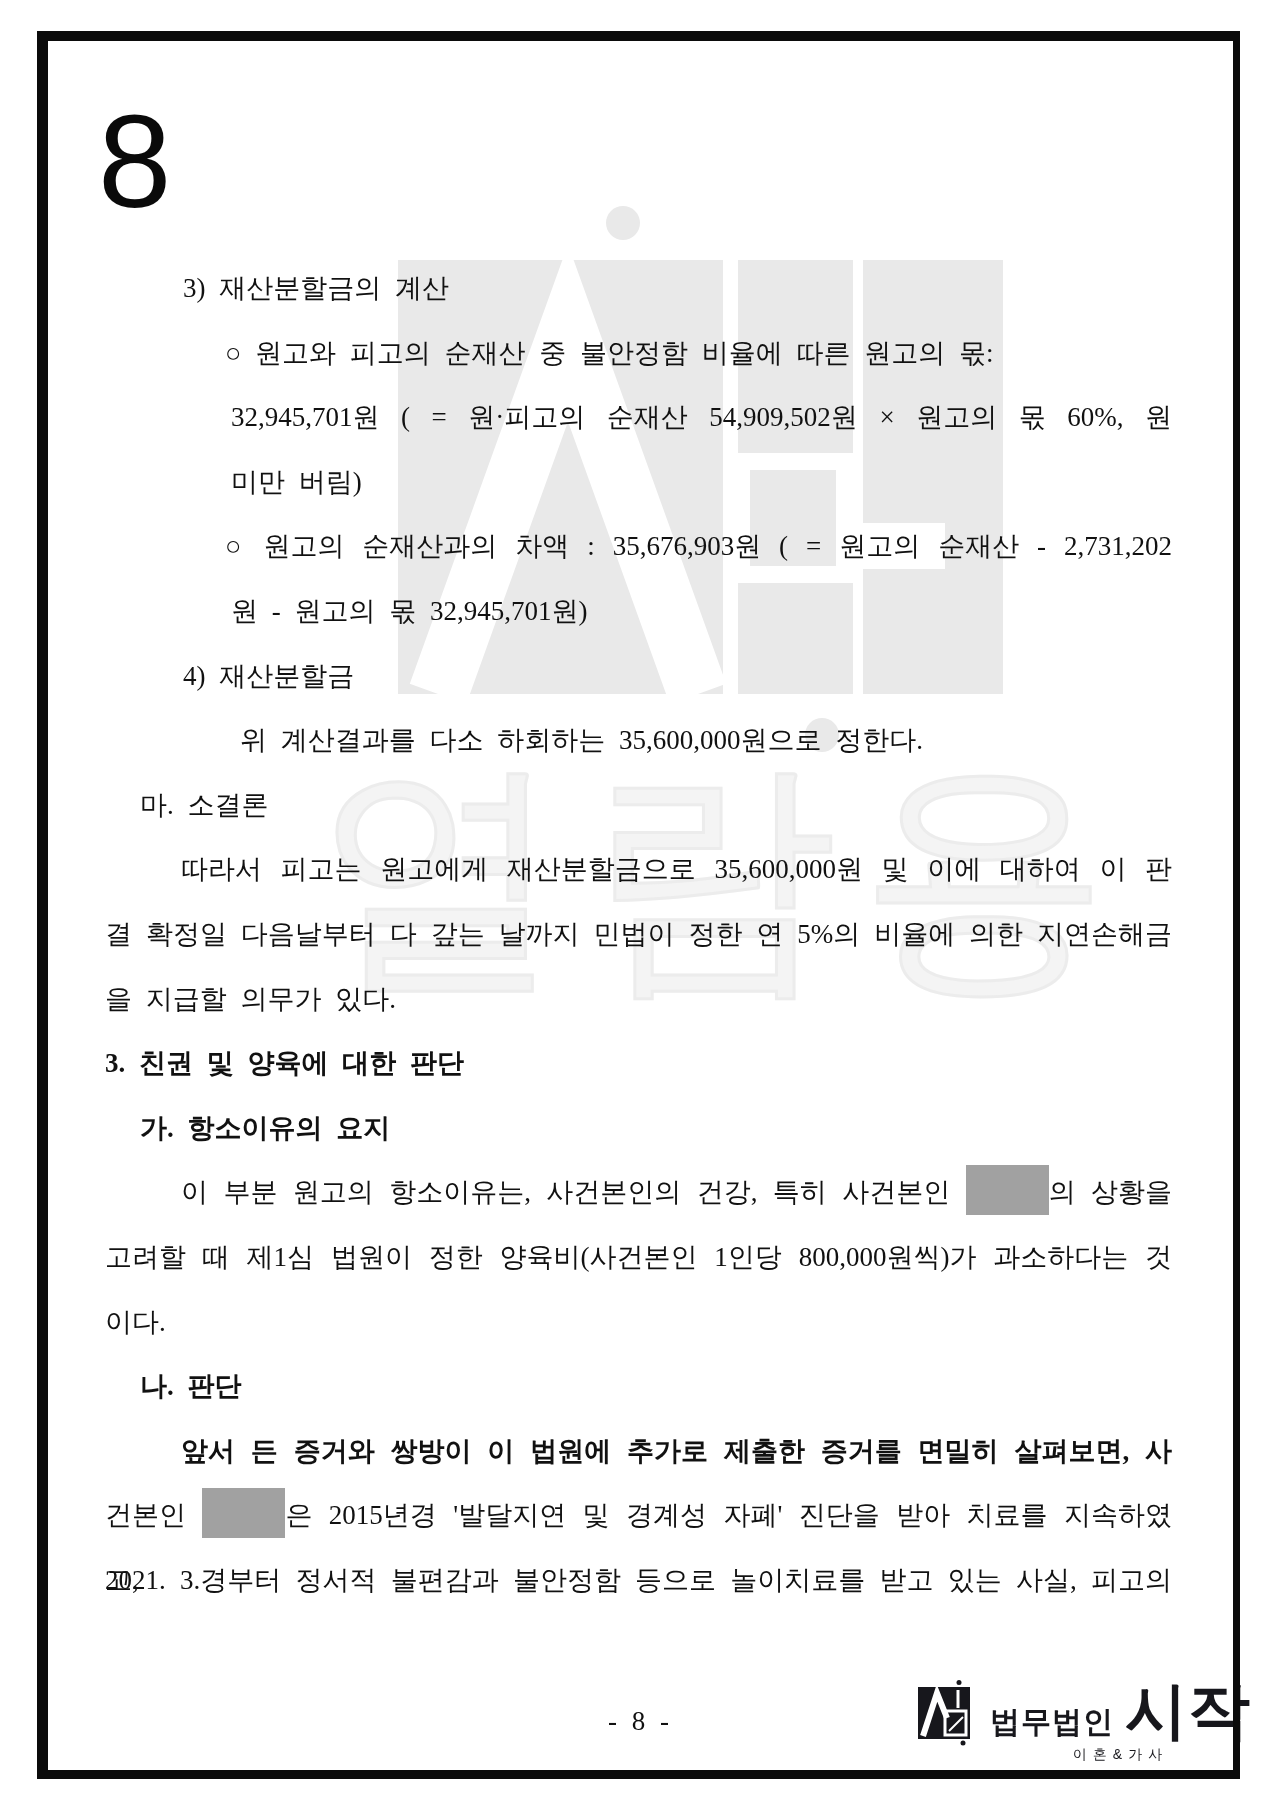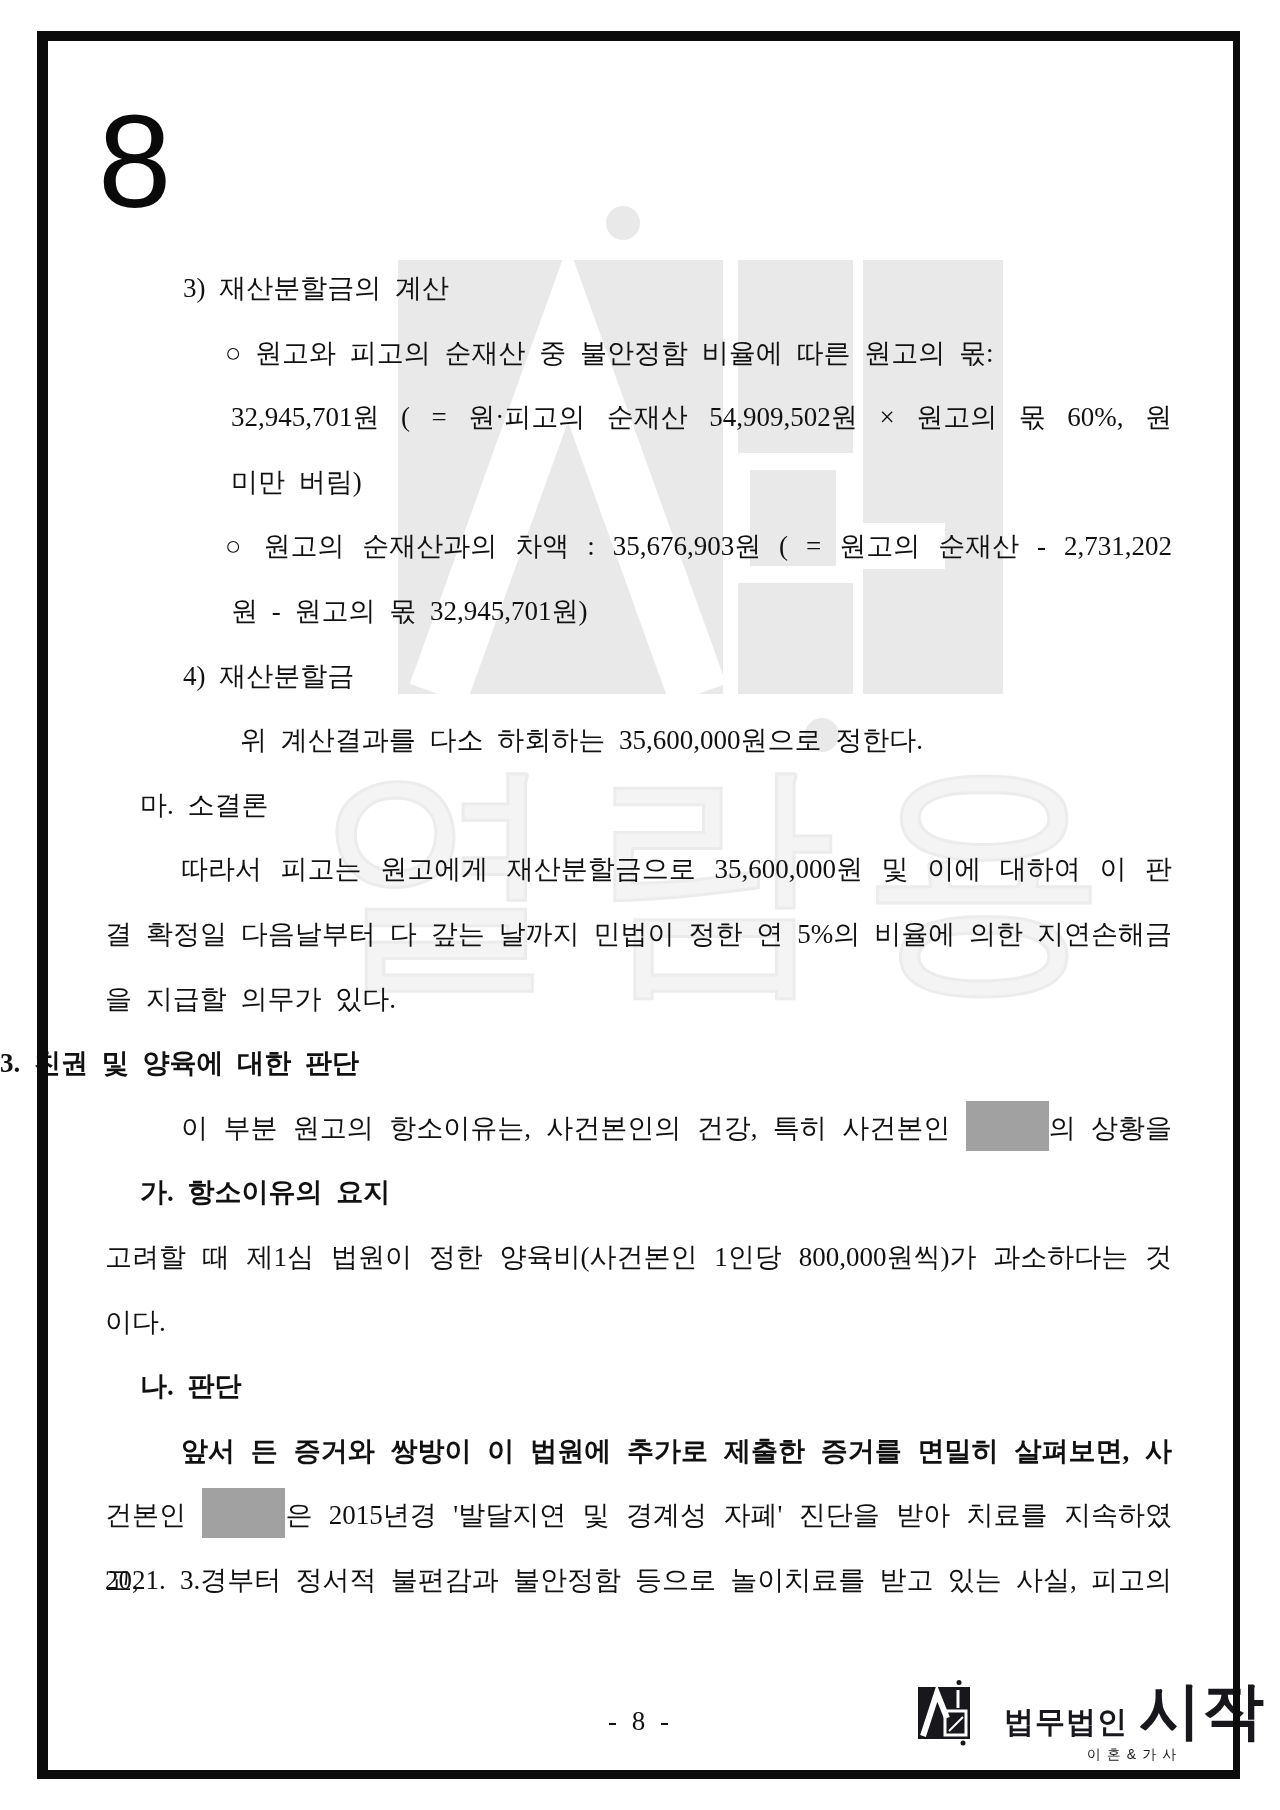--- a/index.html
+++ b/index.html
@@ -38,21 +38,21 @@
   .line.bold{font-weight:700;}
   .redact{
     display:inline-block;width:83px;height:50px;vertical-align:-14px;
     background:#a1a1a1;
   }
   
   .page-number{
     position:absolute;left:48px;top:1706px;width:1185px;text-align:center;
     font-size:27px;letter-spacing:4px;z-index:2;
   }
-  .firm{position:absolute;left:918px;top:1680px;display:flex;gap:28px;align-items:flex-start;z-index:2;
+  .firm{position:absolute;left:918px;top:1680px;display:flex;gap:14px;align-items:flex-start;z-index:2;
     font-family:"Liberation Sans","DejaVu Sans",sans-serif;color:#17171c;}
   .firm-text{display:flex;flex-direction:column;align-items:center;}
   .firm-row{display:flex;align-items:baseline;gap:11px;}
   .firm-type{font-size:30px;font-weight:600;letter-spacing:1px;}
   .firm-name{font-size:62px;font-weight:700;line-height:1;letter-spacing:1px;}
   .firm-tagline{font-size:14px;font-weight:500;letter-spacing:6px;margin-top:3px;}
 </style>
 </head>
 <body>
 
@@ -84,23 +84,23 @@
       <div class="line just" style="margin-left: 231px; width: 941px;">32,945,701원 ( = 원·피고의 순재산 54,909,502원 × 원고의 몫 60%, 원</div>
       <div class="line" style="margin-left: 231px; width: 941px;">미만 버림)</div>
       <div class="line just" style="margin-left: 225px; width: 947px;">○ 원고의 순재산과의 차액 : 35,676,903원 ( = 원고의 순재산 - 2,731,202</div>
       <div class="line" style="margin-left: 231px; width: 941px;">원 - 원고의 몫 32,945,701원)</div>
       <div class="line" style="margin-left: 183px; width: 989px;">4) 재산분할금</div>
       <div class="line" style="margin-left: 240px; width: 932px;">위 계산결과를 다소 하회하는 35,600,000원으로 정한다.</div>
       <div class="line" style="margin-left: 140px; width: 1032px;">마. 소결론</div>
       <div class="line just" style="margin-left: 181px; width: 991px;">따라서 피고는 원고에게 재산분할금으로 35,600,000원 및 이에 대하여 이 판</div>
       <div class="line just" style="margin-left: 105px; width: 1067px;">결 확정일 다음날부터 다 갚는 날까지 민법이 정한 연 5%의 비율에 의한 지연손해금</div>
       <div class="line" style="margin-left: 105px; width: 1067px;">을 지급할 의무가 있다.</div>
-      <div class="line bold" style="width: 1067px;">3. 친권 및 양육에 대한 판단</div>
+      <div class="line bold" style="margin-left: 105px; width: 1067px;">3. 친권 및 양육에 대한 판단</div>
+      <div class="line bold" style="margin-left: 140px; width: 1032px;">가. 항소이유의 요지</div>
       <div class="line just" style="margin-left: 181px; width: 991px;">이 부분 원고의 항소이유는, 사건본인의 건강, 특히 사건본인 <span class="redact" style="background: rgb(161, 161, 161);"></span>의 상황을</div>
-      <div class="line bold" style="margin-left: 140px; width: 1032px;">가. 항소이유의 요지</div>
       <div class="line just" style="margin-left: 105px; width: 1067px;">고려할 때 제1심 법원이 정한 양육비(사건본인 1인당 800,000원씩)가 과소하다는 것</div>
       <div class="line" style="margin-left: 105px; width: 1067px;">이다.</div>
       <div class="line bold" style="margin-left: 140px; width: 1032px;">나. 판단</div>
       <div class="line just" style="margin-left: 181px; width: 991px; font-weight: bold;">앞서 든 증거와 쌍방이 이 법원에 추가로 제출한 증거를 면밀히 살펴보면, 사</div>
       <div class="line just" style="margin-left: 105px; width: 1067px;">건본인 <span class="redact" style="background: rgb(161, 161, 161);"></span>은 2015년경 '발달지연 및 경계성 자폐' 진단을 받아 치료를 지속하였고,</div>
       <div class="line just" style="margin-left: 105px; width: 1067px;">2021. 3.경부터 정서적 불편감과 불안정함 등으로 놀이치료를 받고 있는 사실, 피고의</div>
     </div>
 
   <div class="page-number">- 8 -</div>
 

